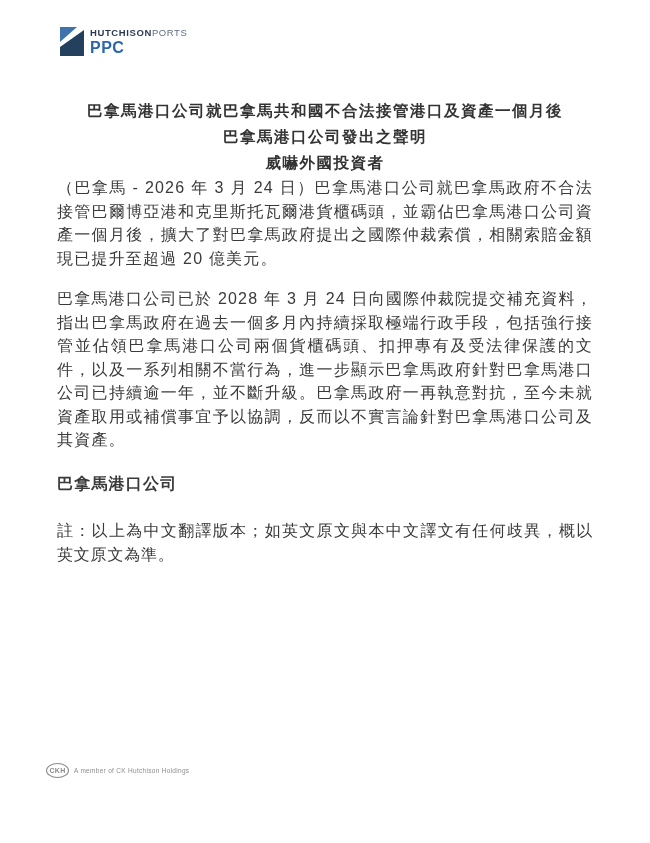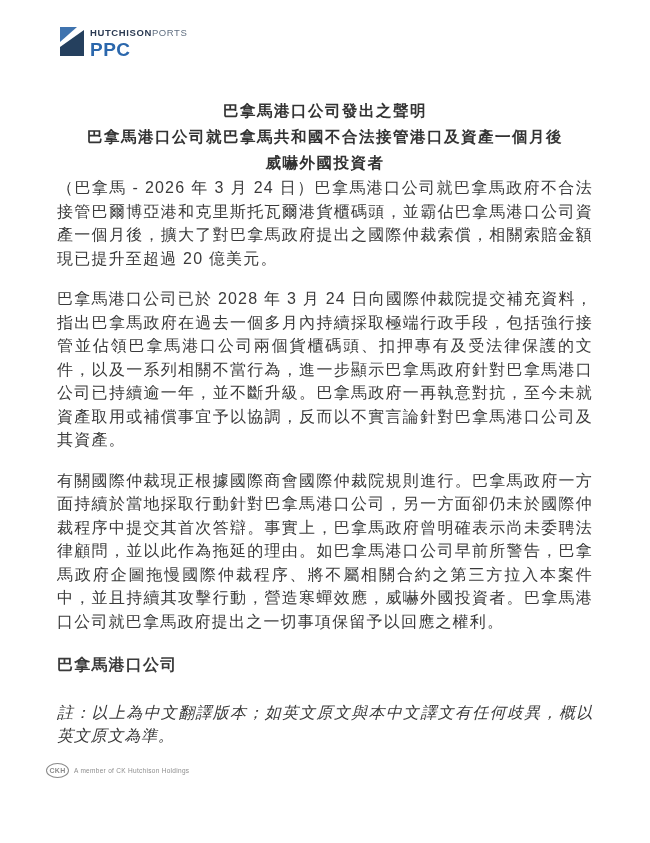--- a/index.html
+++ b/index.html
@@ -29,21 +29,21 @@
   .brand-flag { display: block; }
   .brand-text { display: flex; flex-direction: column; line-height: 1; margin-top: 2px; }
   .brand-top {
     font-size: 9.5px;
     letter-spacing: 0.6px;
     white-space: nowrap;
   }
   .brand-top .b-bold { font-weight: bold; color: #2b3a52; }
   .brand-top .b-light { font-weight: normal; color: #5f6e80; }
   .brand-sub {
-    font-size: 19px;
+    font-size: 16px;
     font-weight: bold;
     color: #2b67ac;
     letter-spacing: 0.5px;
     margin-top: 2px;
   }
 
   
   .title-block {
     position: absolute;
     top: 98px;
@@ -74,21 +74,20 @@
     text-align: justify;
     text-justify: inter-character;
     color: #3a3a3a;
   }
   .signature {
     font-weight: bold;
     margin-top: 20px !important;
     text-align: center;
   }
   .note {
-    font-style: italic;
     margin-top: 24px !important;
     text-align: left;
     letter-spacing: 0.8px !important;
   }
 
   
   .footer {
     position: absolute;
     left: 46px;
     top: 763px;
@@ -127,29 +126,28 @@
     </svg>
     <div class="brand-text">
       <div class="brand-top">
         <span class="b-bold">HUTCHISON</span><span class="b-light">PORTS</span>
       </div>
       <div class="brand-sub">PPC</div>
     </div>
   </div>
 
   <div class="title-block">
+    <div class="title-line">巴拿馬港口公司就巴拿馬共和國不合法接管港口及資產一個月後</div>
     <div class="title-line">巴拿馬港口公司發出之聲明</div>
-    <div class="title-line">巴拿馬港口公司就巴拿馬共和國不合法接管港口及資產一個月後</div>
     <div class="title-line">威嚇外國投資者</div>
   </div>
 
   <div class="content">
     <p>（巴拿馬 - 2026 年 3 月 24 日）巴拿馬港口公司就巴拿馬政府不合法接管巴爾博亞港和克里斯托瓦爾港貨櫃碼頭，並霸佔巴拿馬港口公司資產一個月後，擴大了對巴拿馬政府提出之國際仲裁索償，相關索賠金額現已提升至超過 20 億美元。</p>
     <p>巴拿馬港口公司已於 2028 年 3 月 24 日向國際仲裁院提交補充資料，指出巴拿馬政府在過去一個多月內持續採取極端行政手段，包括強行接管並佔領巴拿馬港口公司兩個貨櫃碼頭、扣押專有及受法律保護的文件，以及一系列相關不當行為，進一步顯示巴拿馬政府針對巴拿馬港口公司已持續逾一年，並不斷升級。巴拿馬政府一再執意對抗，至今未就資產取用或補償事宜予以協調，反而以不實言論針對巴拿馬港口公司及其資產。</p>
-    <p>有關國際仲裁現正根據國際商會國際仲裁院規則進行。巴拿馬政府一方面持續於當地採取行動針對巴拿馬港口公司，另一方面卻仍未於國際仲裁程序中提交其首次答辯。事實上，巴拿馬政府曾明確表示尚未委聘法律顧問，並以此作為拖延的理由。如巴拿馬港口公司早前所警告，巴拿馬政府企圖拖慢國際仲裁程序、將不屬相關合約之第三方拉入本案件中，並且持續其攻擊行動，營造寒蟬效應，威嚇外國投資者。巴拿馬港口公司就巴拿馬政府提出之一切事項保留予以回應之權利。</p>
     <p class="signature">巴拿馬港口公司</p>
     <p class="note">註：以上為中文翻譯版本；如英文原文與本中文譯文有任何歧異，概以英文原文為準。</p>
   </div>
 
   <div class="footer">
     <span class="ckh-logo">CKH</span>
     <span class="footer-tagline">A member of CK Hutchison Holdings</span>
   </div>
 
 </div>

